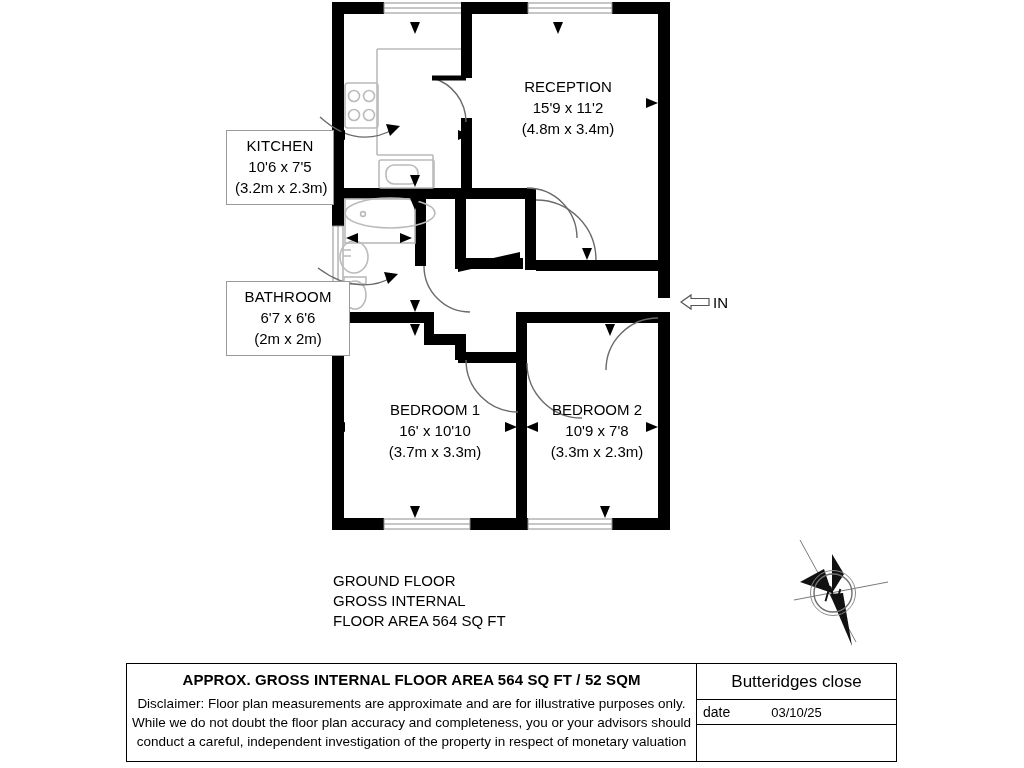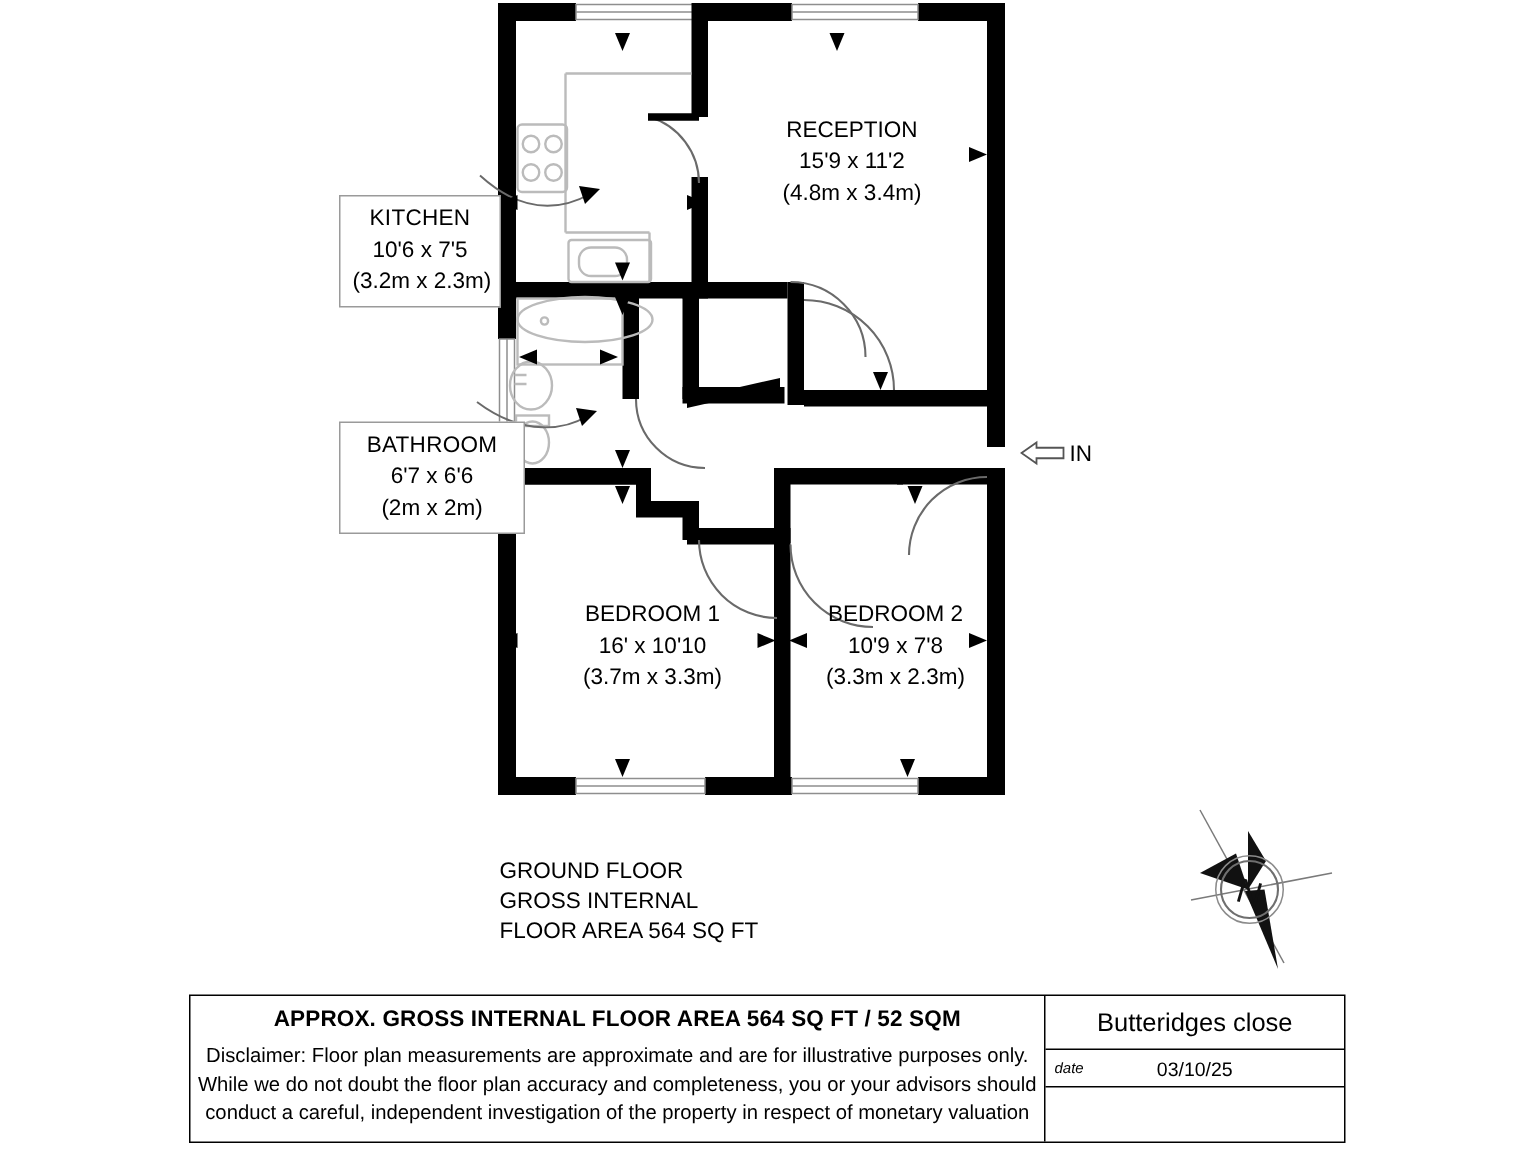--- a/index.html
+++ b/index.html
@@ -119,23 +119,22 @@
     border-bottom: 1px solid #000;
   }
   #fr-date {
     flex: 0 0 24px;
     display: flex;
     align-items: center;
     border-bottom: 1px solid #000;
     position: relative;
   }
   #fr-date-label {
-    font-size: 10px;
+    font-size: 14px;
     padding-left: 6px;
-    font-style: italic;
   }
   #fr-date-value {
     font-size: 13px;
     position: absolute;
     left: 0; right: 0;
     text-align: center;
   }
   #fr-logo {
     flex: 1;
     display: flex;

